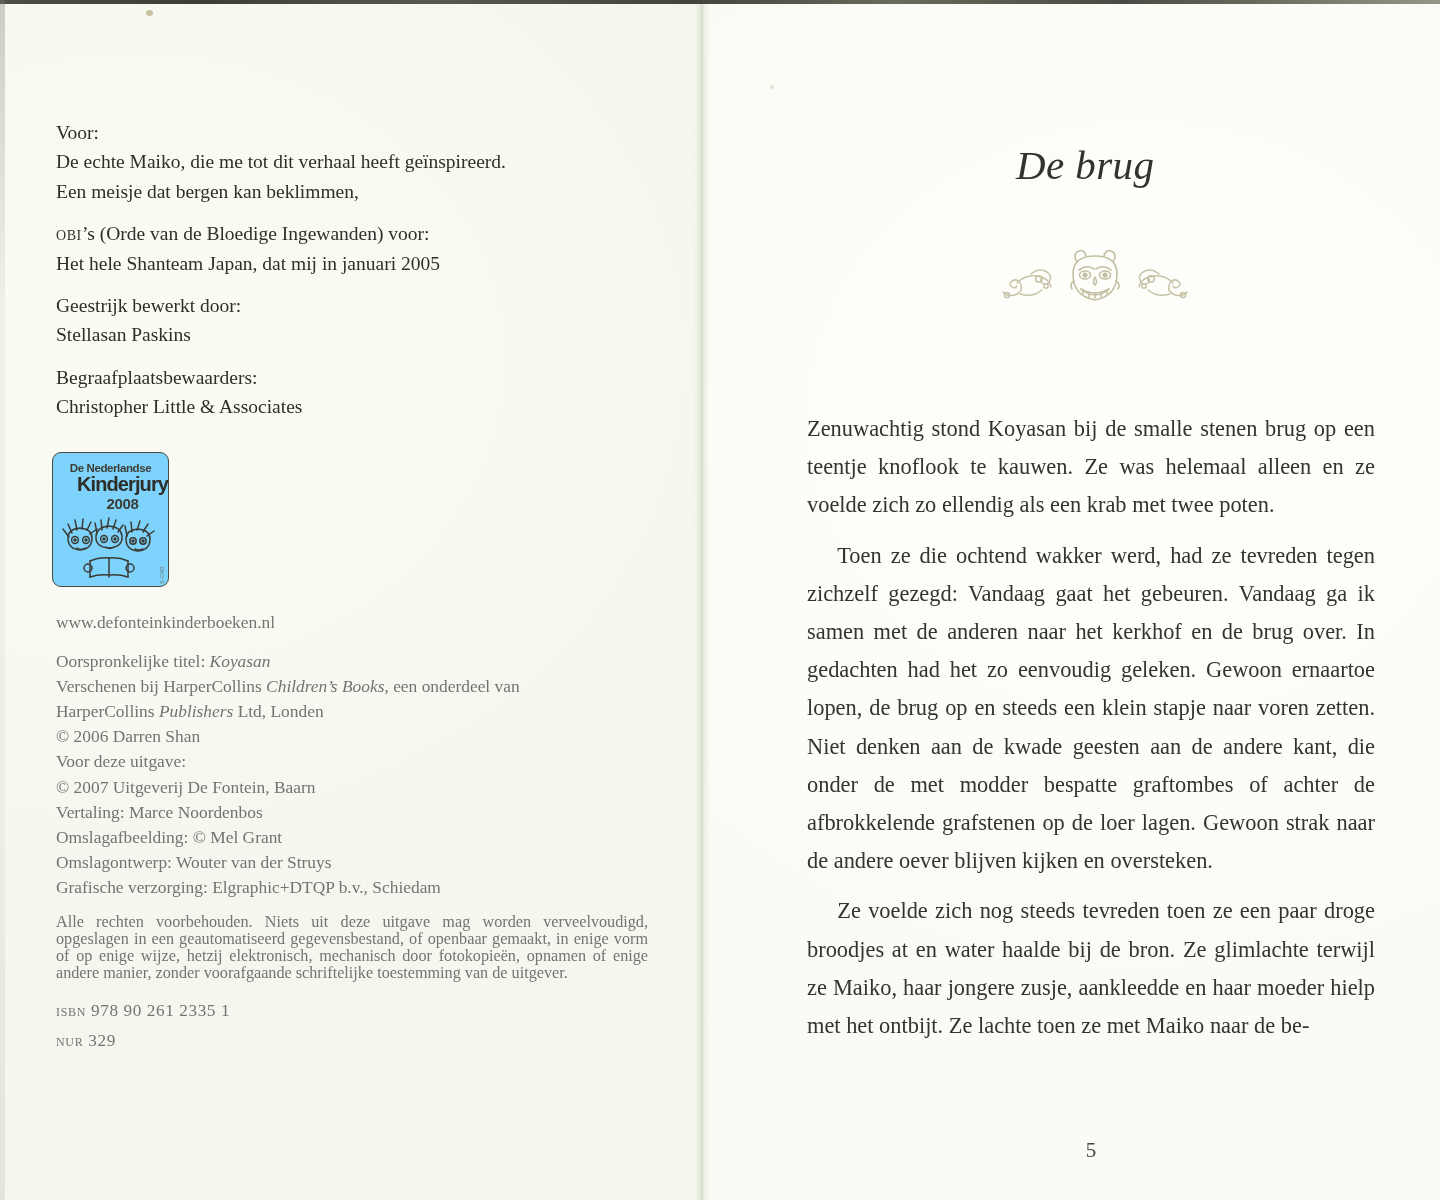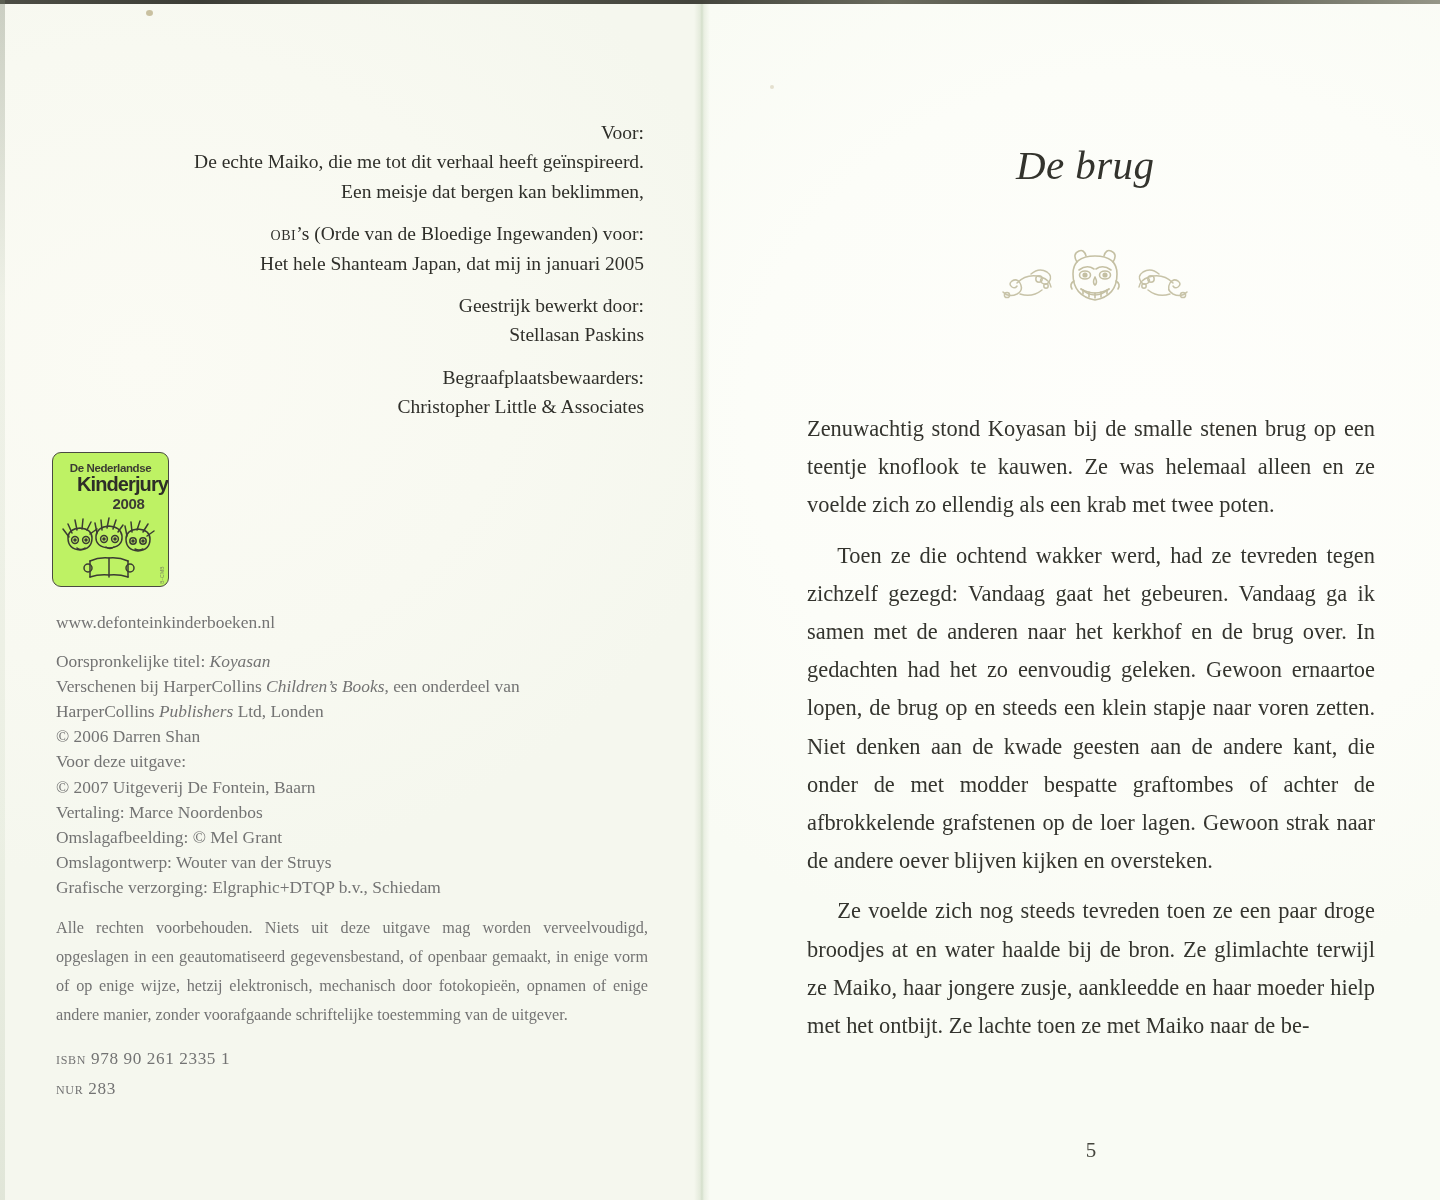--- a/index.html
+++ b/index.html
@@ -77,42 +77,42 @@
     border-radius: 50%;
     opacity: 0.75;
   }
 
   
   #dedication {
     position: absolute;
     left: 56px;
     top: 118px;
     width: 588px;
-    text-align: right;
+    text-align: left;
     color: #2f2f2a;
     font-size: 19.5px;
     line-height: 29.4px;
   }
   #dedication .ded-block { margin-bottom: 13px; }
   #dedication .ded-block:last-child { margin-bottom: 0; }
   .smallcaps {
     font-variant: small-caps;
     letter-spacing: 0.03em;
   }
 
   
   #kinderjury-logo {
     position: absolute;
     left: 52px;
     top: 452px;
     width: 115px;
     height: 133px;
     border: 1.6px solid #4a4a42;
     border-radius: 9px;
-    background: #bef264;
+    background: #7dd3fc;
     overflow: hidden;
   }
   #kj-line1 {
     position: absolute;
     top: 9px; left: 0; width: 100%;
     text-align: center;
     font-family: "Liberation Sans", "DejaVu Sans", sans-serif;
     font-weight: bold;
     font-size: 11.5px;
     letter-spacing: -0.4px;
@@ -123,21 +123,21 @@
     top: 20px; left: 0; width: 100%;
     text-align: right;
     font-family: "Liberation Sans", "DejaVu Sans", sans-serif;
     font-weight: bold;
     font-size: 20px;
     letter-spacing: -0.9px;
     color: #2e2e28;
   }
   #kj-year {
     position: absolute;
-    top: 42px; left: 18px; width: 100%;
+    top: 42px; left: 12px; width: 100%;
     text-align: center;
     font-family: "Liberation Sans", "DejaVu Sans", sans-serif;
     font-weight: bold;
     font-size: 15px;
     letter-spacing: -0.3px;
     color: #3c3c34;
   }
   #kj-art {
     position: absolute;
     top: 58px; left: 6px;
@@ -166,21 +166,21 @@
     color: #737373;
     font-size: 17.4px;
     line-height: 25.1px;
   }
   #colophon .block { margin-bottom: 14px; }
   #colophon .block:last-child { margin-bottom: 0; }
   #colophon .tight { line-height: 25.1px; }
   #rights-paragraph {
     text-align: justify;
     font-size: 16.2px;
-    line-height: 29px;
+    line-height: 17px;
     width: 592px;
   }
   #isbn-line, #nur-line {
     font-size: 17.2px;
     line-height: 30px;
   }
   .sc {
     font-variant: small-caps;
     letter-spacing: 0.04em;
   }
@@ -315,21 +315,21 @@
       <div>© 2007 Uitgeverij De Fontein, Baarn</div>
       <div>Vertaling: Marce Noordenbos</div>
       <div>Omslagafbeelding: © Mel Grant</div>
       <div>Omslagontwerp: Wouter van der Struys</div>
       <div>Grafische verzorging: Elgraphic+DTQP b.v., Schiedam</div>
     </div>
 
     <div class="block" id="rights-paragraph">Alle rechten voorbehouden. Niets uit deze uitgave mag worden verveelvoudigd, opgeslagen in een geautomatiseerd gegevensbestand, of openbaar gemaakt, in enige vorm of op enige wijze, hetzij elektronisch, mechanisch door fotokopieën, opnamen of enige andere manier, zonder voorafgaande schriftelijke toestemming van de uitgever.</div>
 
     <div id="isbn-line"><span class="sc">isbn</span><span class="osf"> 978 90 261 2335 1</span></div>
-    <div id="nur-line"><span class="sc">nur</span><span class="osf"> 283</span></div>
+    <div id="nur-line"><span class="sc">nur</span><span class="osf"> 329</span></div>
 
   </div>
 
   <div id="chapter-title">De brug</div>
 
   <svg id="chapter-ornament" viewBox="0 0 200 60">
     <g stroke="#c5c0a4" fill="none" stroke-width="1.5" stroke-linecap="round">
 
       <path d="M8 44 q6 6 14 2 q7 -4 3 -11 q-3 -5 -8 -2 q-4 3 0 6 q3 2 5 -1"></path>
       <path d="M22 35 q10 -10 24 -6 q9 3 10 10"></path>

